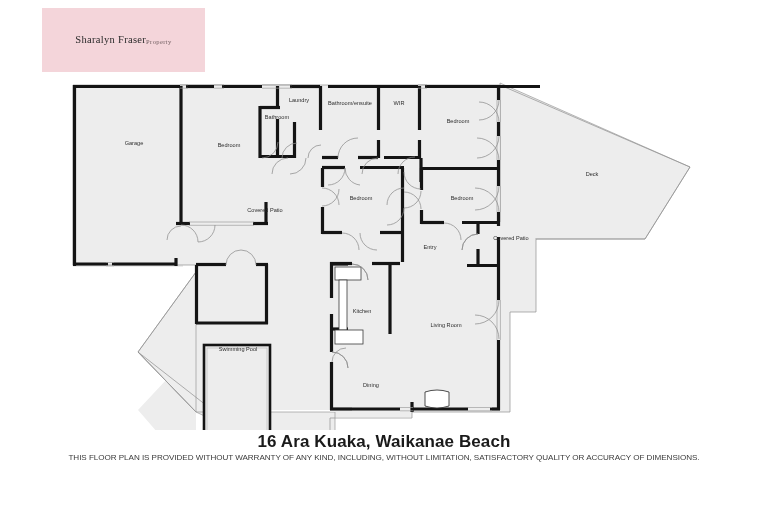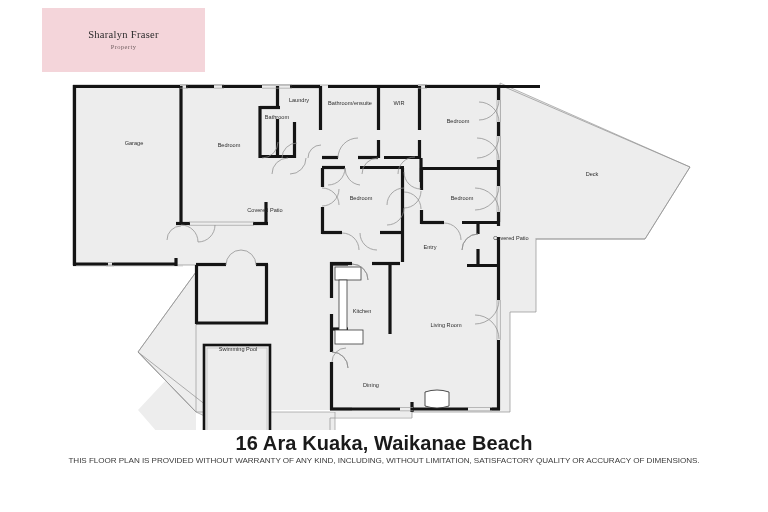--- a/index.html
+++ b/index.html
@@ -23,21 +23,21 @@
 
   
   #brand {
     position: absolute;
     left: 42px;
     top: 8px;
     width: 163px;
     height: 64px;
     background: #f4d5da;
     display: flex;
-    flex-direction: column;
+    flex-direction: row;
     align-items: center;
     justify-content: center;
   }
   #brand-name {
     font-family: "Liberation Serif", serif;
     font-size: 10.5px;
     letter-spacing: 0.3px;
     color: #2a2a2a;
     line-height: 1;
   }
@@ -68,21 +68,21 @@
   
   #footer {
     position: absolute;
     left: 0;
     top: 432px;
     width: 768px;
     text-align: center;
   }
   #plan-title {
     font-family: "Liberation Sans", sans-serif;
-    font-size: 20px;
+    font-size: 17px;
     font-weight: bold;
     color: #1a1a1a;
     letter-spacing: 0.1px;
   }
   #plan-disclaimer {
     margin-top: 1px;
     font-family: "Liberation Sans", sans-serif;
     font-size: 8.1px;
     color: #3a3a3a;
     letter-spacing: -0.05px;

